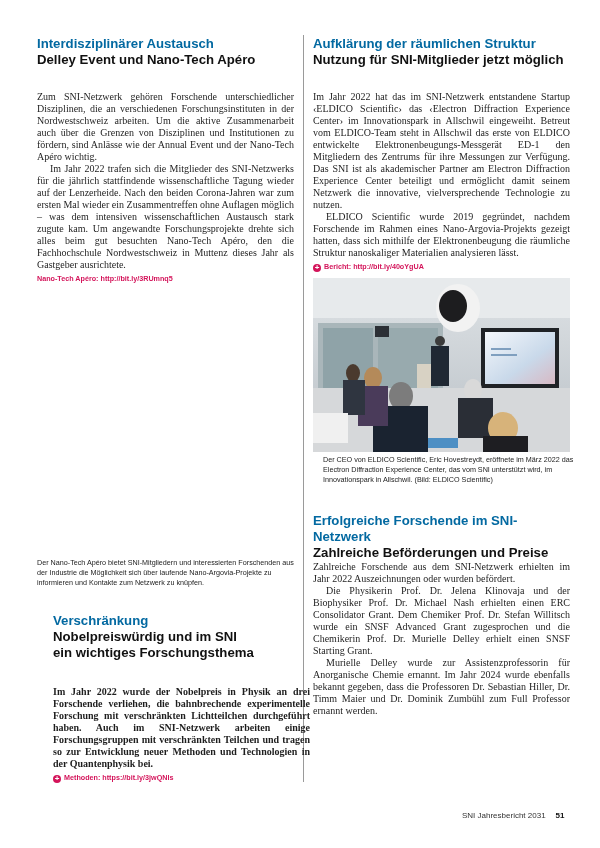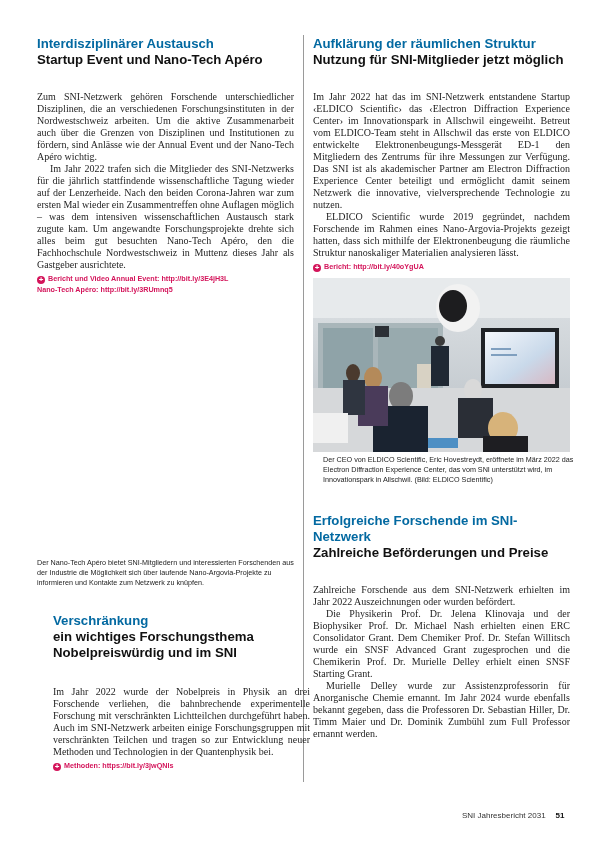--- a/index.html
+++ b/index.html
@@ -21,39 +21,38 @@
   .footer .pg { font-weight: bold; margin-left: 10px; color: #111; }
 </style>
 </head>
 <body>
 
 <div class="divider"></div>
 
 <div class="col col-left">
   <section>
     <h2 class="kicker">Interdisziplinärer Austausch</h2>
-    <h3 class="headline">Startup Event und Nano-Tech Apéro</h3>
+    <h3 class="headline">Delley Event und Nano-Tech Apéro</h3>
     <div class="body" style="margin-top:23px;">
       <p>Zum SNI-Netzwerk gehören Forschende unterschiedlicher Disziplinen, die an verschiedenen Forschungsinstituten in der Nordwestschweiz arbeiten. Um die aktive Zusammenarbeit auch über die Grenzen von Disziplinen und Institutionen zu fördern, sind Anlässe wie der Annual Event und der Nano-Tech Apéro wichtig.</p>
       <p>Im Jahr 2022 trafen sich die Mitglieder des SNI-Netzwerks für die jährlich stattfindende wissenschaftliche Tagung wieder auf der Lenzerheide. Nach den beiden Corona-Jahren war zum ersten Mal wieder ein Zusammentreffen ohne Auflagen möglich – was dem intensiven wissenschaftlichen Austausch stark zugute kam. Um angewandte Forschungsprojekte drehte sich alles beim gut besuchten Nano-Tech Apéro, den die Fachhochschule Nordwestschweiz in Muttenz dieses Jahr als Gastgeber ausrichtete.</p>
     </div>
     <div style="margin-top:3px;">
-      <a class="link"><span class="plus">+</span><span>Bericht und Video Annual Event: http://bit.ly/3E4jH3L</span></a>
       <a class="link"><span>Nano-Tech Apéro: http://bit.ly/3RUmnq5</span></a>
     </div>
     <p class="caption" style="position:absolute; top:522px; left:0; width:257px;">Der Nano-Tech Apéro bietet SNI-Mitgliedern und interessierten Forschenden aus der Industrie die Möglichkeit sich über laufende Nano-Argovia-Projekte zu informieren und Kontakte zum Netzwerk zu knüpfen.</p>
   </section>
 
   <section style="position:absolute; top:577px; left:16px; width:257px;">
     <h2 class="kicker">Verschränkung</h2>
     <h3 class="headline">
+      <span style="display:block;">Nobelpreiswürdig und im SNI</span>
       <span style="display:block;">ein wichtiges Forschungsthema</span>
-      <span style="display:block;">Nobelpreiswürdig und im SNI</span>
     </h3>
-    <div class="body" style="margin-top:25px;">
+    <div class="body" style="margin-top:25px;font-weight:bold;">
       <p>Im Jahr 2022 wurde der Nobelpreis in Physik an drei Forschende verliehen, die bahnbrechende experimentelle Forschung mit verschränkten Lichtteilchen durchgeführt haben. Auch im SNI-Netzwerk arbeiten einige Forschungsgruppen mit verschränkten Teilchen und tragen so zur Entwicklung neuer Methoden und Technologien in der Quantenphysik bei.</p>
     </div>
     <a class="link" style="margin-top:3px;"><span class="plus">+</span><span>Methoden: https://bit.ly/3jwQNls</span></a>
   </section>
 </div>
 
 <div class="col col-right">
   <section>
     <h2 class="kicker">Aufklärung der räumlichen Struktur</h2>
     <h3 class="headline">Nutzung für SNI-Mitglieder jetzt möglich</h3>
@@ -105,21 +104,21 @@
         <rect x="0" y="135" width="35" height="30" fill="#f0f0f0"></rect>
         <rect x="115" y="160" width="30" height="10" fill="#4d8fc4"></rect>
       </svg>
     </div>
     <p class="caption" style="position:absolute; top:419px; left:10px; width:257px;">Der CEO von ELDICO Scientific, Eric Hovestreydt, eröffnete im März 2022 das Electron Diffraction Experience Center, das vom SNI unterstützt wird, im Innovationspark in Allschwil. (Bild: ELDICO Scientific)</p>
   </section>
 
   <section style="position:absolute; top:477px; left:0; width:257px;">
     <h2 class="kicker">Erfolgreiche Forschende im SNI-Netzwerk</h2>
     <h3 class="headline">Zahlreiche Beförderungen und Preise</h3>
-    <div class="body" style="margin-top:23px;">
+    <div class="body" style="">
       <p>Zahlreiche Forschende aus dem SNI-Netzwerk erhielten im Jahr 2022 Auszeichnungen oder wurden befördert.</p>
       <p>Die Physikerin Prof. Dr. Jelena Klinovaja und der Biophysiker Prof. Dr. Michael Nash erhielten einen ERC Consolidator Grant. Dem Chemiker Prof. Dr. Stefan Willitsch wurde ein SNSF Advanced Grant zugesprochen und die Chemikerin Prof. Dr. Murielle Delley erhielt einen SNSF Starting Grant.</p>
       <p>Murielle Delley wurde zur Assistenzprofessorin für Anorganische Chemie ernannt. Im Jahr 2024 wurde ebenfalls bekannt gegeben, dass die Professoren Dr. Sebastian Hiller, Dr. Timm Maier und Dr. Dominik Zumbühl zum Full Professor ernannt werden.</p>
     </div>
   </section>
 </div>
 
 <div class="footer">
   <span>SNI Jahresbericht 2031</span><span class="pg">51</span>
 </div>

